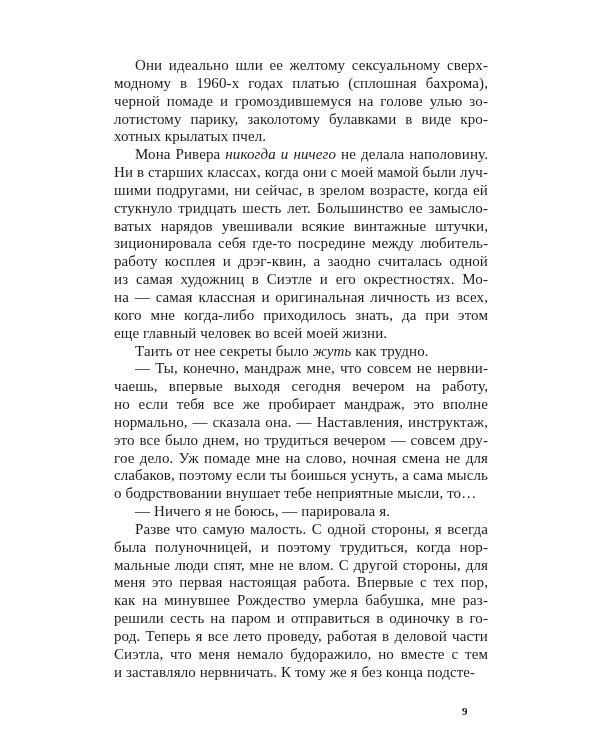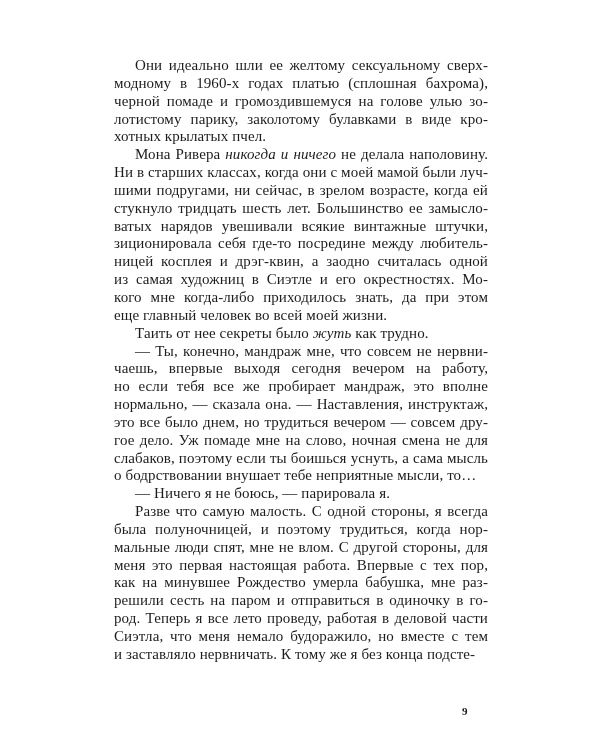--- a/index.html
+++ b/index.html
@@ -63,22 +63,23 @@
         <div class="line"><span>лотистому парику, заколотому булавками в виде кро-</span></div>
         <div class="line last"><span>хотных крылатых пчел.</span></div>
       </div>
       <div class="paragraph">
         <div class="line first"><span>Мона Ривера </span><i>никогда и ничего</i><span> не делала наполовину.</span></div>
         <div class="line"><span>Ни в старших классах, когда они с моей мамой были луч-</span></div>
         <div class="line"><span>шими подругами, ни сейчас, в зрелом возрасте, когда ей</span></div>
         <div class="line"><span>стукнуло тридцать шесть лет. Большинство ее замысло-</span></div>
         <div class="line"><span>ватых нарядов увешивали всякие винтажные штучки,</span></div>
         <div class="line"><span>зиционировала себя где-то посредине между любитель-</span></div>
-        <div class="line"><span>ницей косплея и дрэг-квин, а заодно считалась одной</span></div>
+        <div class="line"><span>работу косплея и дрэг-квин, а заодно считалась одной</span></div>
         <div class="line"><span>из самая художниц в Сиэтле и его окрестностях. Мо-</span></div>
+        <div class="line"><span>на — самая классная и оригинальная личность из всех,</span></div>
         <div class="line"><span>кого мне когда-либо приходилось знать, да при этом</span></div>
         <div class="line last"><span>еще главный человек во всей моей жизни.</span></div>
       </div>
       <div class="paragraph">
         <div class="line first last"><span>Таить от нее секреты было </span><i>жуть</i><span> как трудно.</span></div>
       </div>
       <div class="paragraph">
         <div class="line first"><span>— Ты, конечно, мандраж мне, что совсем не нервни-</span></div>
         <div class="line"><span>чаешь, впервые выходя сегодня вечером на работу,</span></div>
         <div class="line"><span>но если тебя все же пробирает мандраж, это вполне</span></div>

